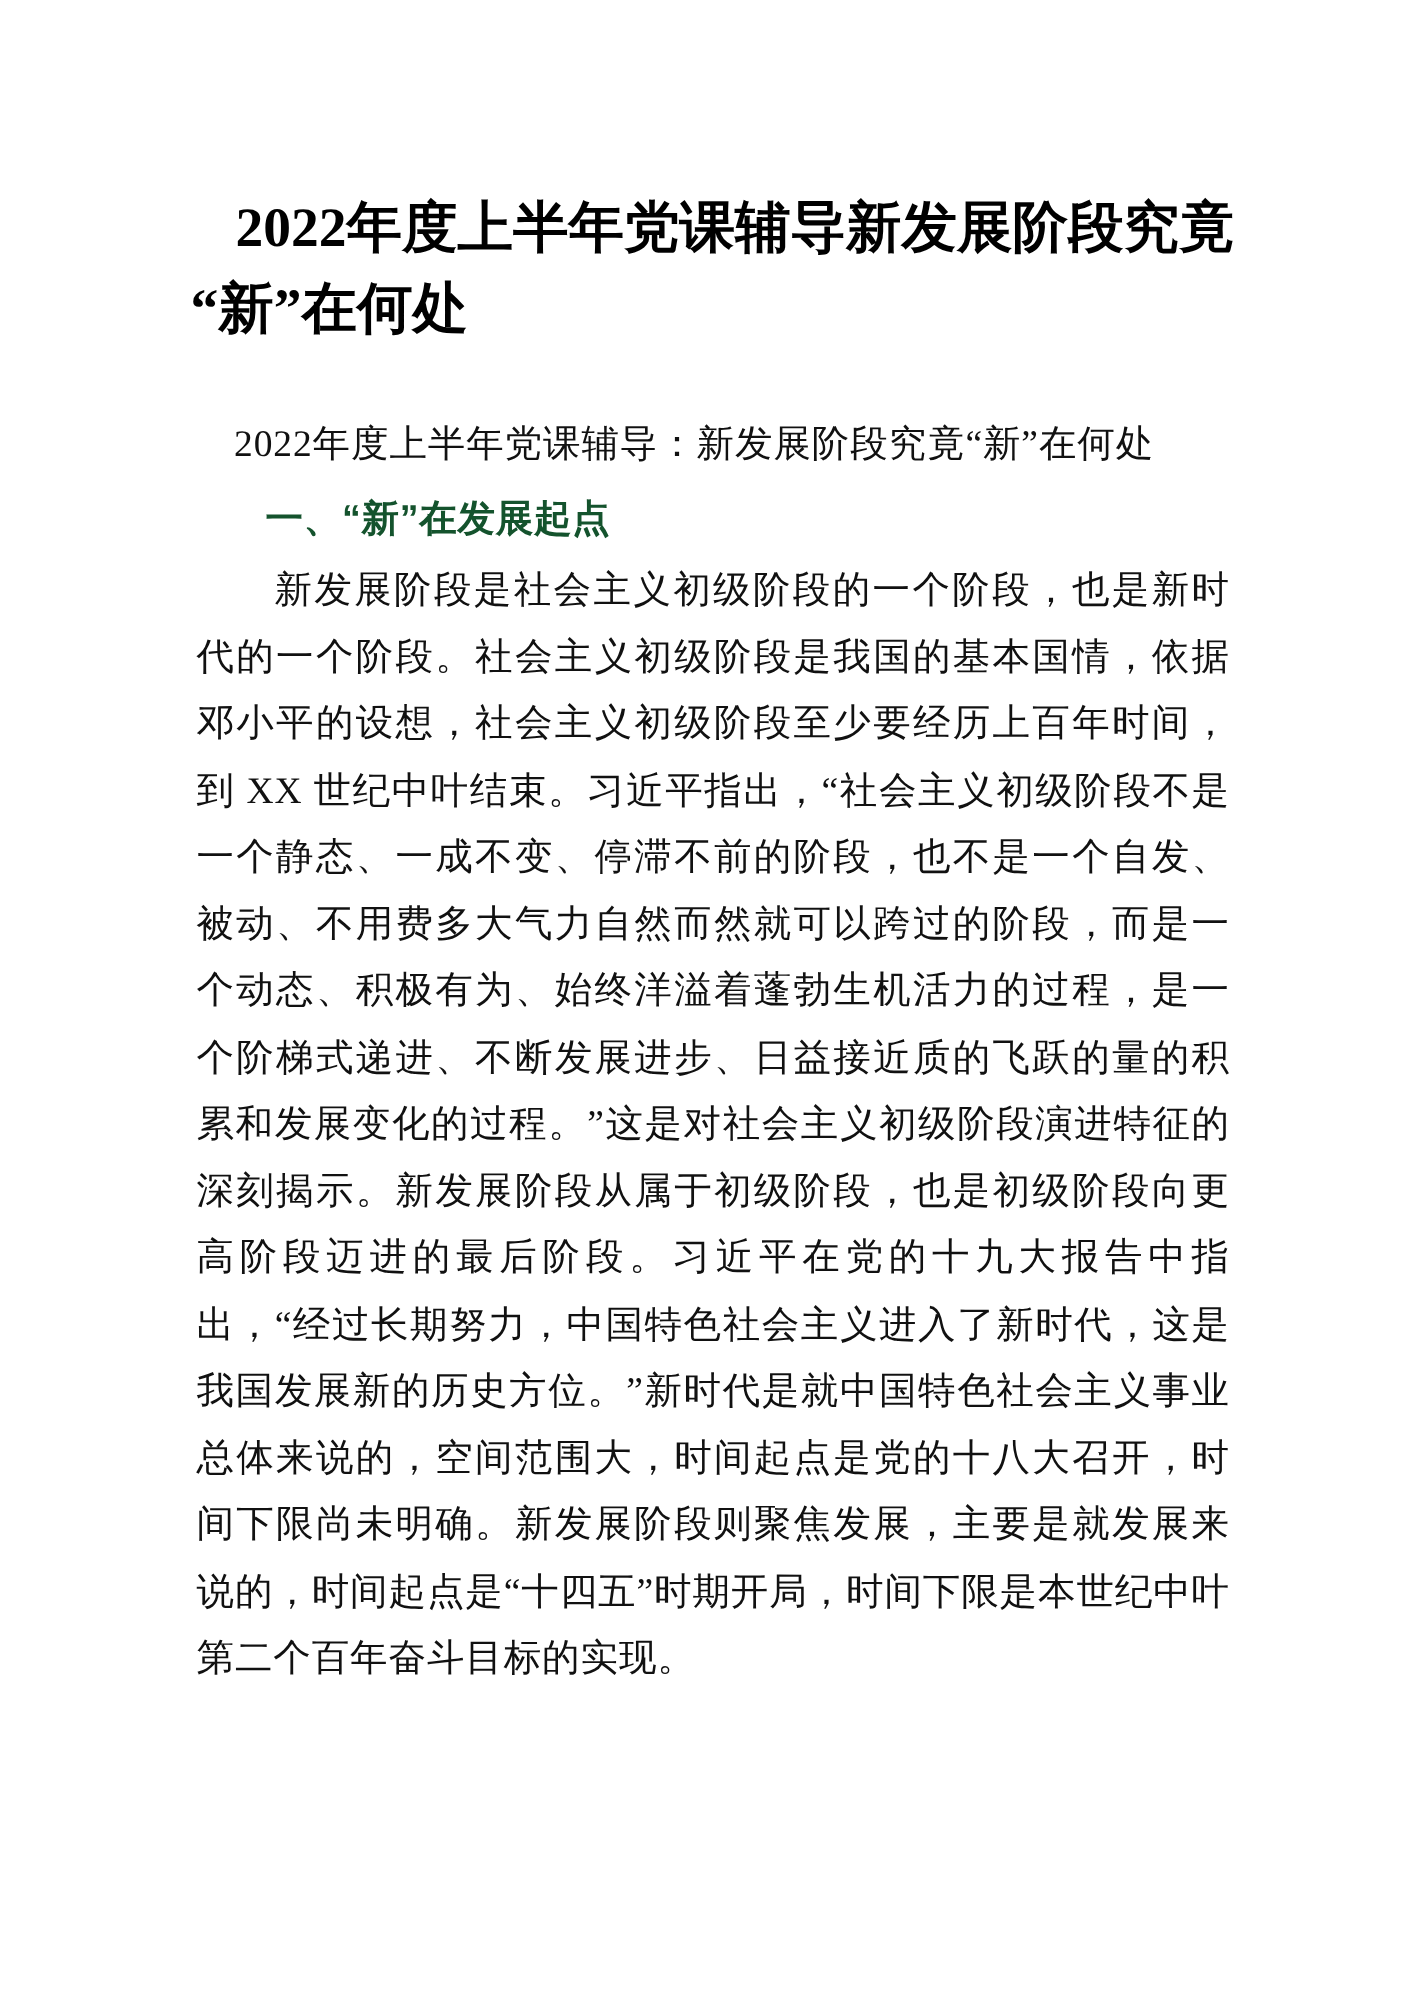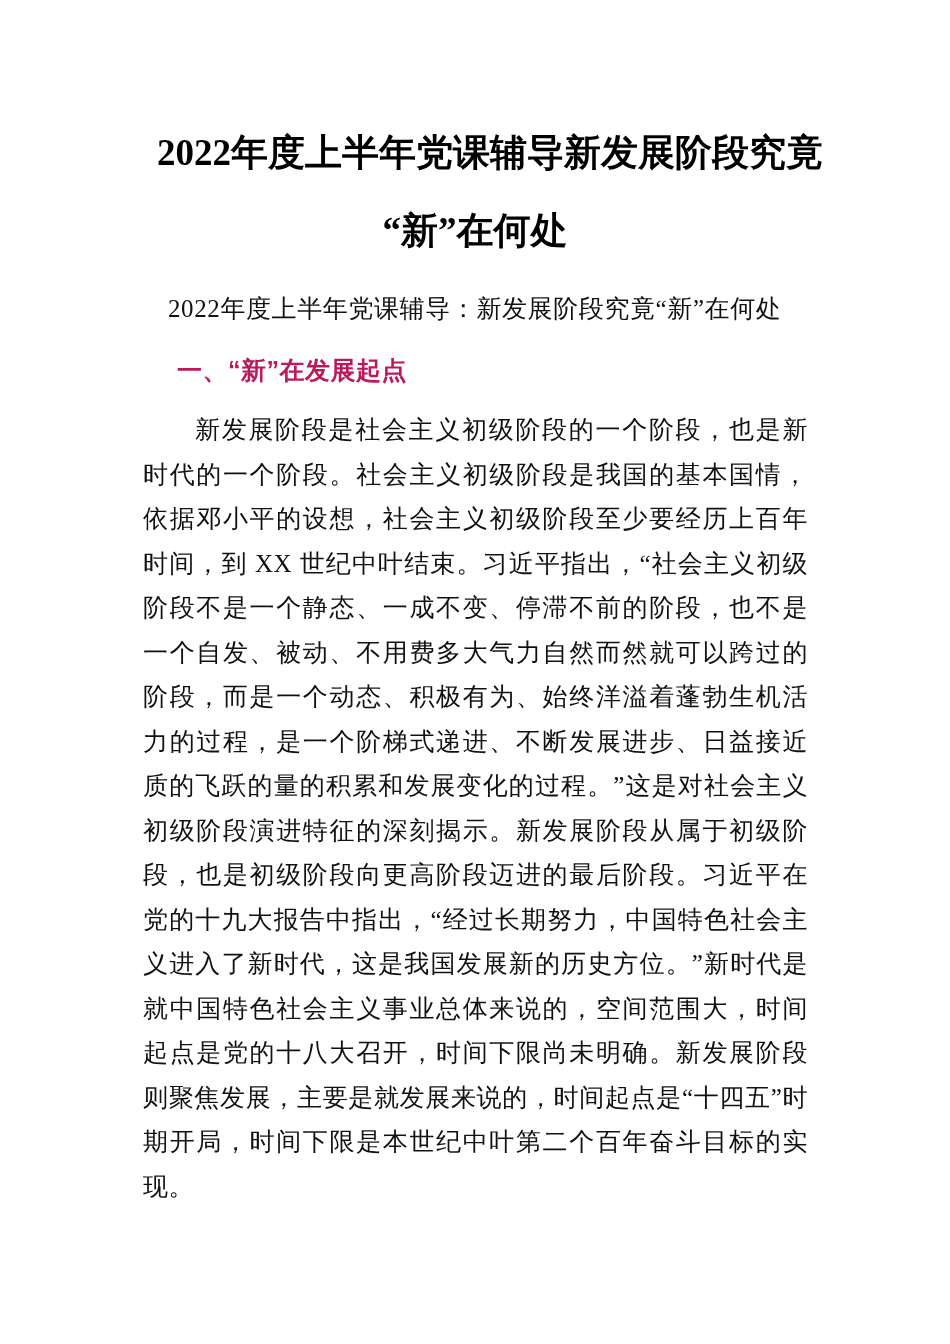--- a/index.html
+++ b/index.html
@@ -42,56 +42,55 @@
   }
   .doc-title .t-line {
     display: block;
     white-space: nowrap;
   }
   .doc-title .t-line-1 {
     text-align: right;
     padding-left: 23px;
   }
   .doc-title .t-line-2 {
-    text-align: center;
-    margin-top: 24px;
+    text-align: left;
   }
 
   
   .body-block {
     position: absolute;
     left: 127px;
     top: 271px;
     width: 697px;
   }
 
   .para {
     font-family: "Liberation Serif", "DejaVu Serif", serif;
     font-size: 25px;
     line-height: 44.5px;
     color: #111111;
     text-align: justify;
     text-justify: inter-ideograph;
-    margin: 16px;
+    margin: 4px;
     letter-spacing: 0.6px;
     font-weight: 400;
   }
   .para.indent2 {
     text-indent: 52px;
   }
   .para.indent1 {
     text-indent: 25px;
   }
 
   .section-heading {
     font-family: "Liberation Sans", "DejaVu Sans", sans-serif;
     font-size: 25px;
     line-height: 44.5px;
     font-weight: 700;
-    color: #be185d;
+    color: #14532d;
     text-indent: 50px;
     letter-spacing: 0.5px;
     margin: 0;
     white-space: nowrap;
   }
 </style>
 </head>
 <body>
 
 <div class="page">

